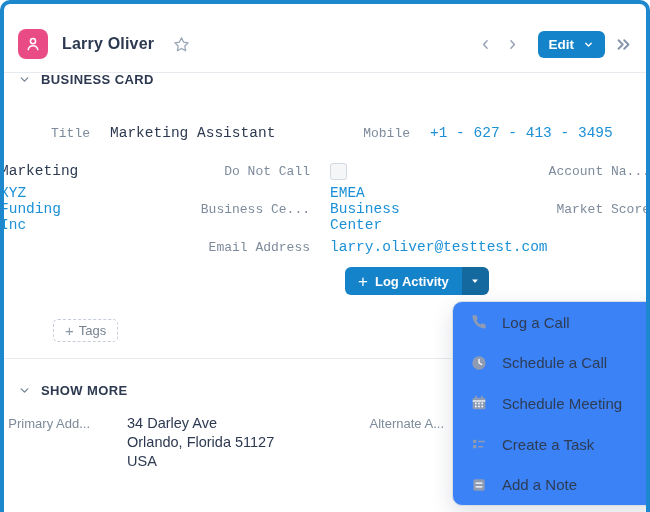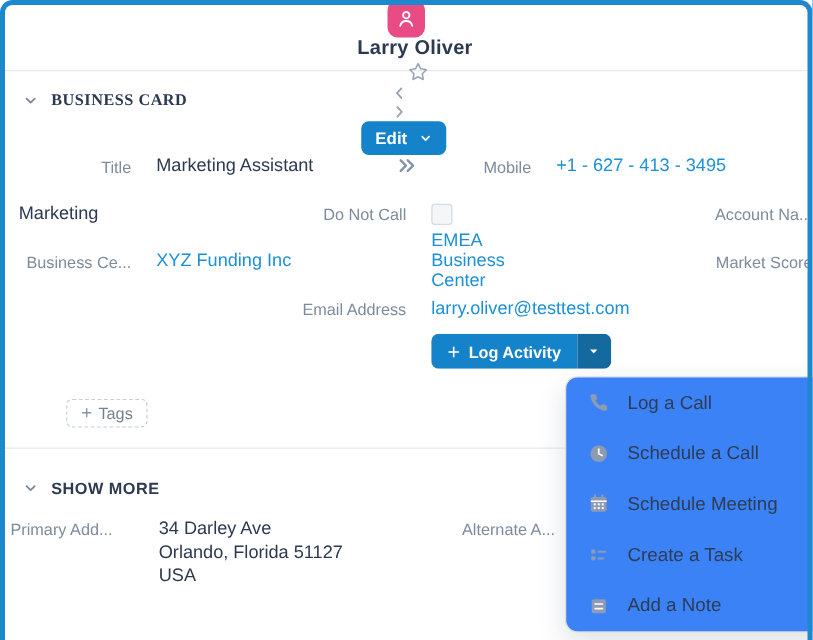--- a/index.html
+++ b/index.html
@@ -9,23 +9,23 @@
     font-family:"Liberation Sans", sans-serif;
     color:var(--text,#2c3950);
   }
   .frame{
     position:absolute;inset:0;z-index:50;pointer-events:none;
     border-style:solid;border-color:var(--frame,#1d88cd);
     border-width:4px 4px 0 4px;border-radius:10px 10px 0 0;
   }
   
   .header{
-    position:absolute;left:4px;top:0;right:4px;height:57px;
+    position:absolute;left:4px;top:16px;right:4px;height:57px;
     display:flex;align-items:center;padding:0 14px;box-sizing:border-box;
-    border-bottom:1px solid var(--divider,#e7eaef);background:#fff;flex-direction:column;
+    border-bottom:1px solid var(--divider,#e7eaef);background:#fff;
   }
   .avatar{
     width:30px;height:30px;border-radius:8px;background:var(--avatar,#e94b85);
     display:flex;align-items:center;justify-content:center;flex:0 0 auto;
   }
   .contact-name{font-size:16px;font-weight:700;margin-left:14px;letter-spacing:.2px;}
   .star{margin-left:18px;color:#9aa6b8;display:flex;align-items:center;cursor:pointer;}
   .spacer{flex:1;}
   .nav-chev{color:#97a2b2;display:flex;align-items:center;margin-right:12px;cursor:pointer;}
   .edit-btn{
@@ -37,21 +37,21 @@
   
   .sec-header{
     position:absolute;left:18px;display:flex;align-items:center;gap:10px;cursor:pointer;z-index:2;
   }
   .sec-header .sec-title{font-size:13px;font-weight:700;letter-spacing:.4px;color:var(--text,#2c3950);}
   .sec-chev{color:#7a8798;display:flex;align-items:center;}
   
   .fields{
     position:absolute;left:0;right:0;display:grid;
     grid-template-columns:90px 200px 80px auto;column-gap:20px;
-    padding-left:15px;z-index:1;
+    z-index:1;font-family:Liberation Mono, monospace;
   }
   .fields .cell{display:flex;align-items:center;height:38px;}
   .fields .lbl{justify-content:flex-end;text-align:right;font-size:13px;color:var(--label,#7d8b9c);}
   .fields .val{font-size:14.5px;color:var(--text,#2c3950);}
   .v-link{color:var(--link,#1b90d6);cursor:pointer;}
   .checkbox{
     width:15px;height:15px;border:1.5px solid #d4dae2;border-radius:3px;background:#f4f6f8;cursor:pointer;
   }
   
   .addr{
@@ -139,21 +139,21 @@
     </span>
   </button>
   <div class="dbl-chev">
     <svg width="17" height="17" viewBox="0 0 24 24" fill="none" stroke="currentColor" stroke-width="2.6" stroke-linecap="round" stroke-linejoin="round">
       <polyline points="5 6 11 12 5 18"></polyline>
       <polyline points="13 6 19 12 13 18"></polyline>
     </svg>
   </div>
 </div>
 
-<div class="sec-header" style="top:72px;font-family:Liberation Serif, serif;">
+<div class="sec-header" style="top:72px;">
   <span class="sec-chev">
     <svg width="13" height="13" viewBox="0 0 24 24" fill="none" stroke="currentColor" stroke-width="2.6" stroke-linecap="round" stroke-linejoin="round">
       <polyline points="6 9 12 15 18 9"></polyline>
     </svg>
   </span>
   <span class="sec-title">BUSINESS CARD</span>
 </div>
 
 <div class="fields" style="top:114px;">
 
@@ -164,24 +164,24 @@
       <span class="v-link">+1 - 627 - 413 - 3495</span>
     </div>
 
   <div class="cell val">Marketing</div>
   <div class="cell lbl">Do Not Call</div>
   <div class="cell">
       <span class="checkbox"></span>
     </div>
 
   <div class="cell lbl">Account Na...</div>
+  <div class="cell val">
+      <span class="v-link">XYZ Funding Inc</span>
+    </div>
   <div class="cell lbl">Business Ce...</div>
-  <div class="cell val">
-      <span class="v-link">XYZ Funding Inc</span>
-    </div>
   <div class="cell val">
       <span class="v-link">EMEA Business Center</span>
     </div>
 
   <div class="cell lbl">Market Score</div>
   <div class="cell val"></div>
   <div class="cell lbl">Email Address</div>
   <div class="cell val">
       <span class="v-link">larry.oliver@testtest.com</span>
     </div>

